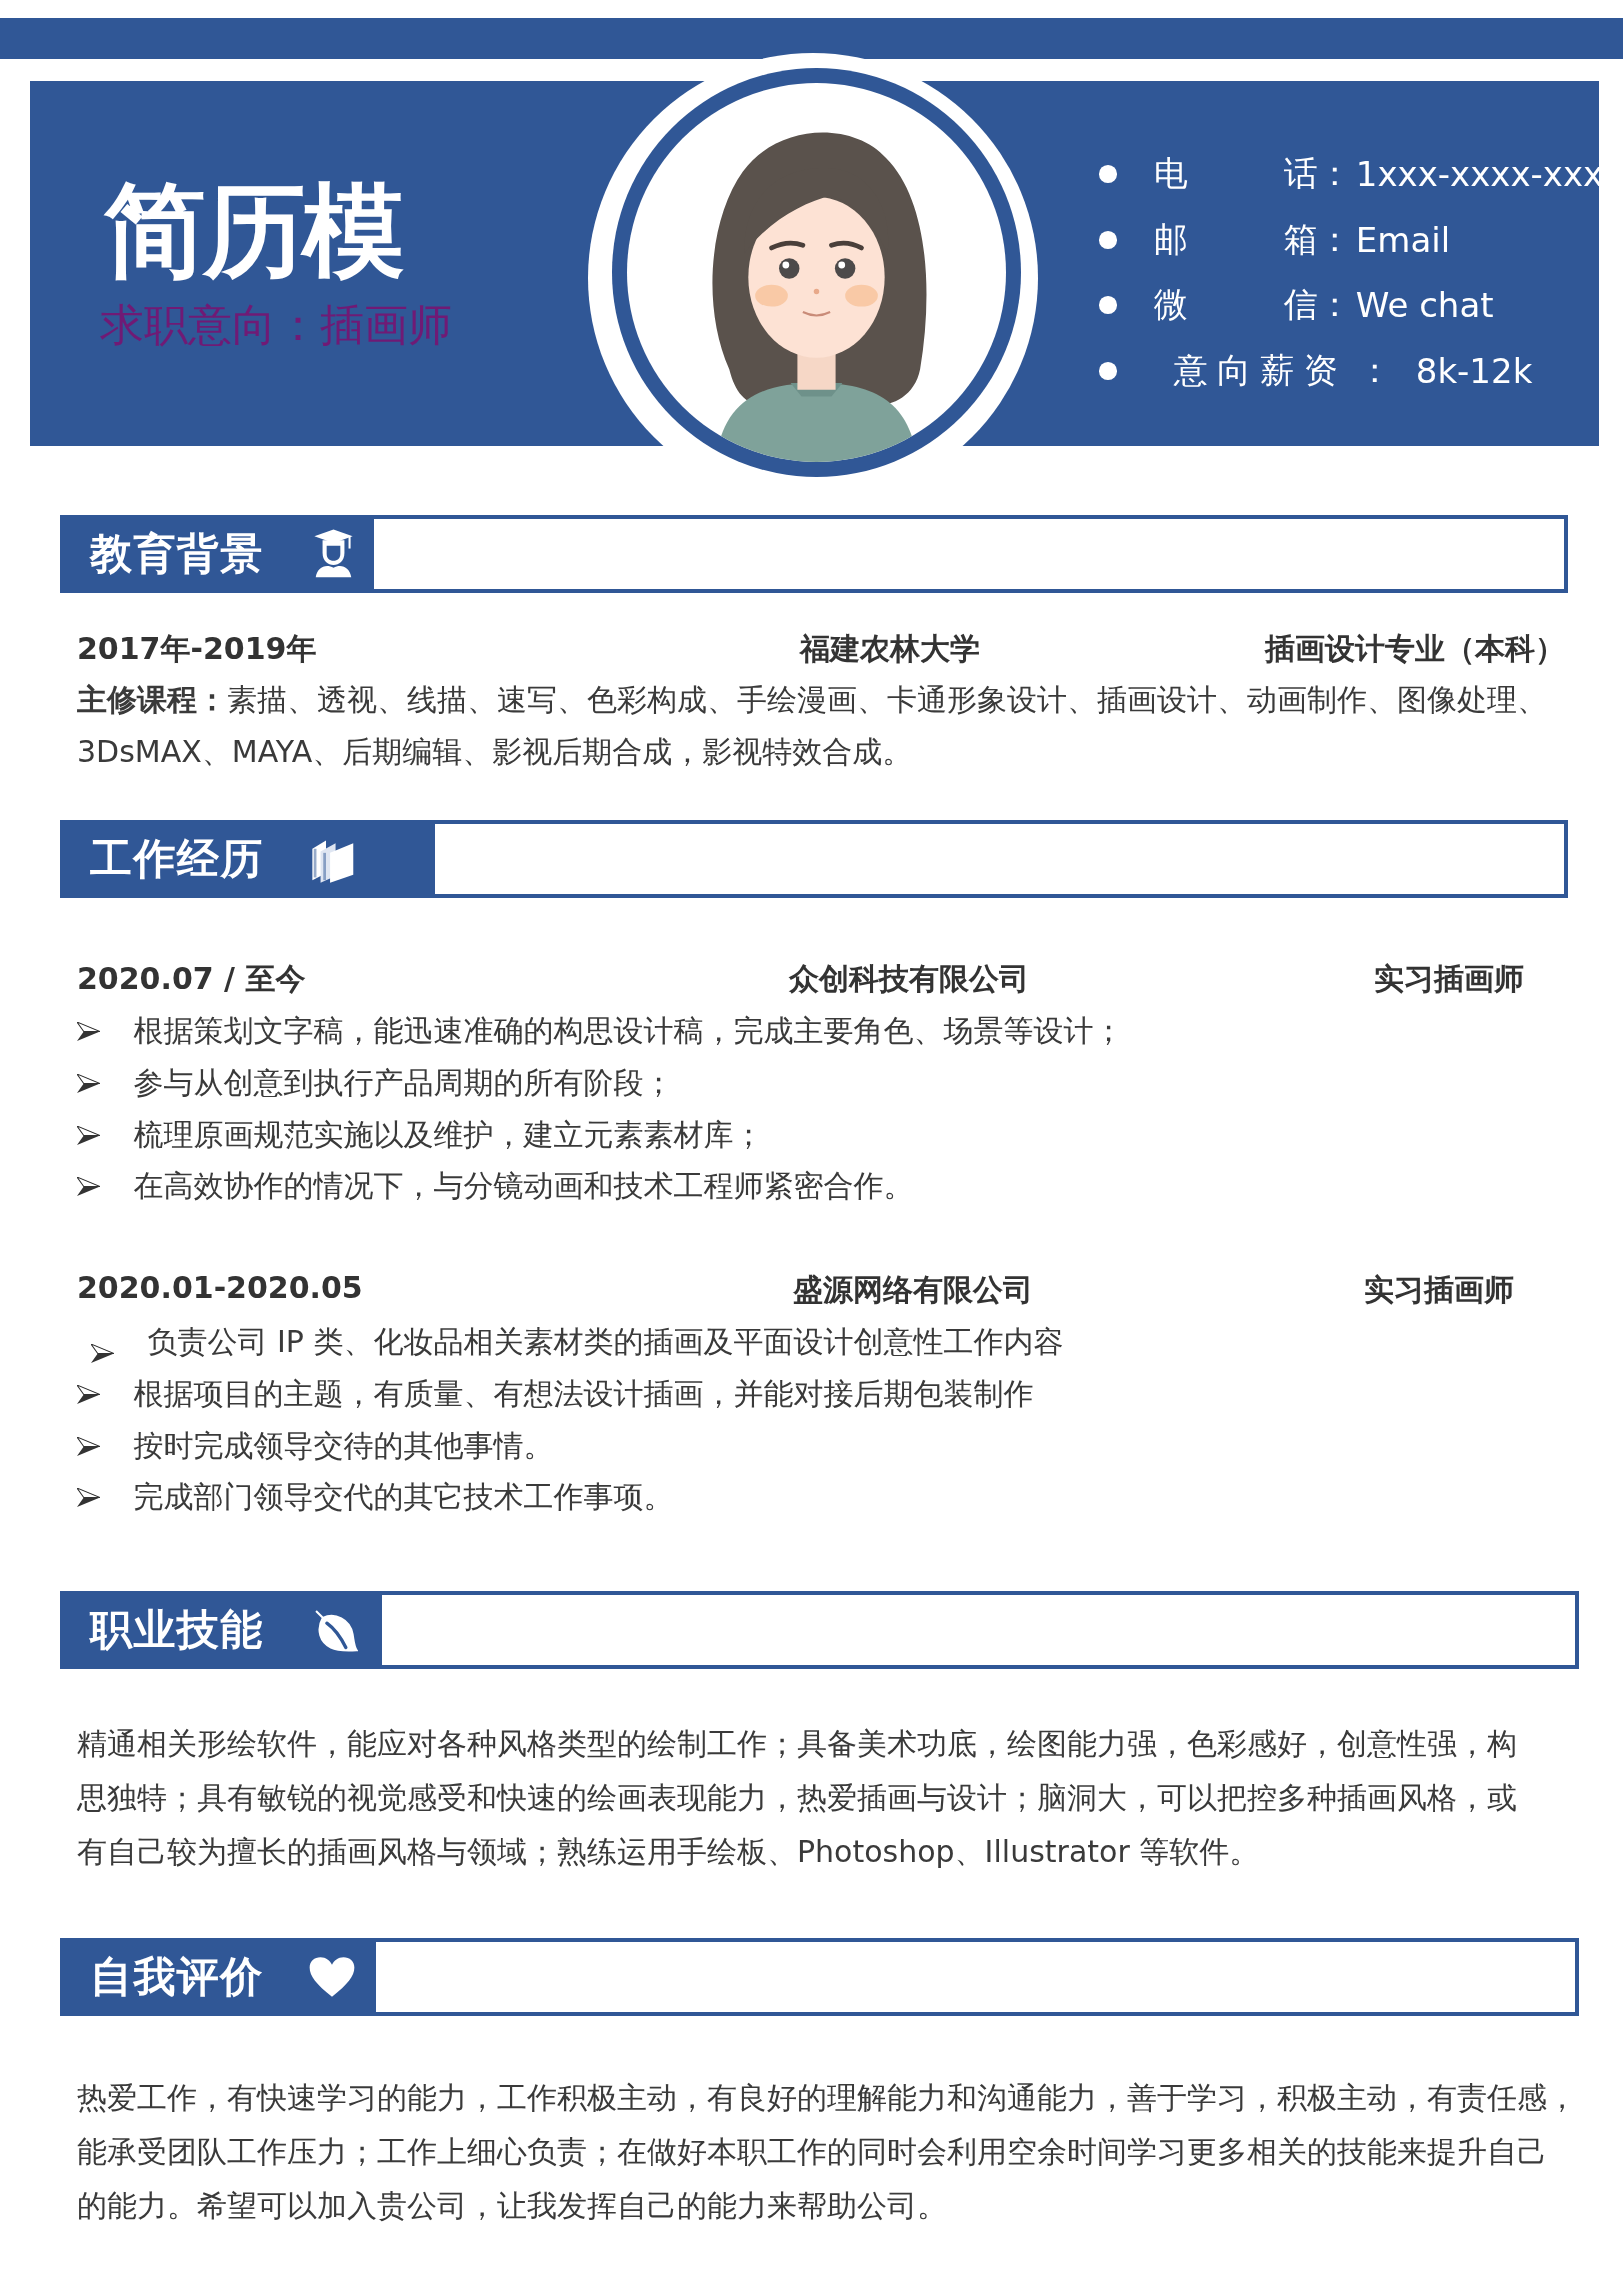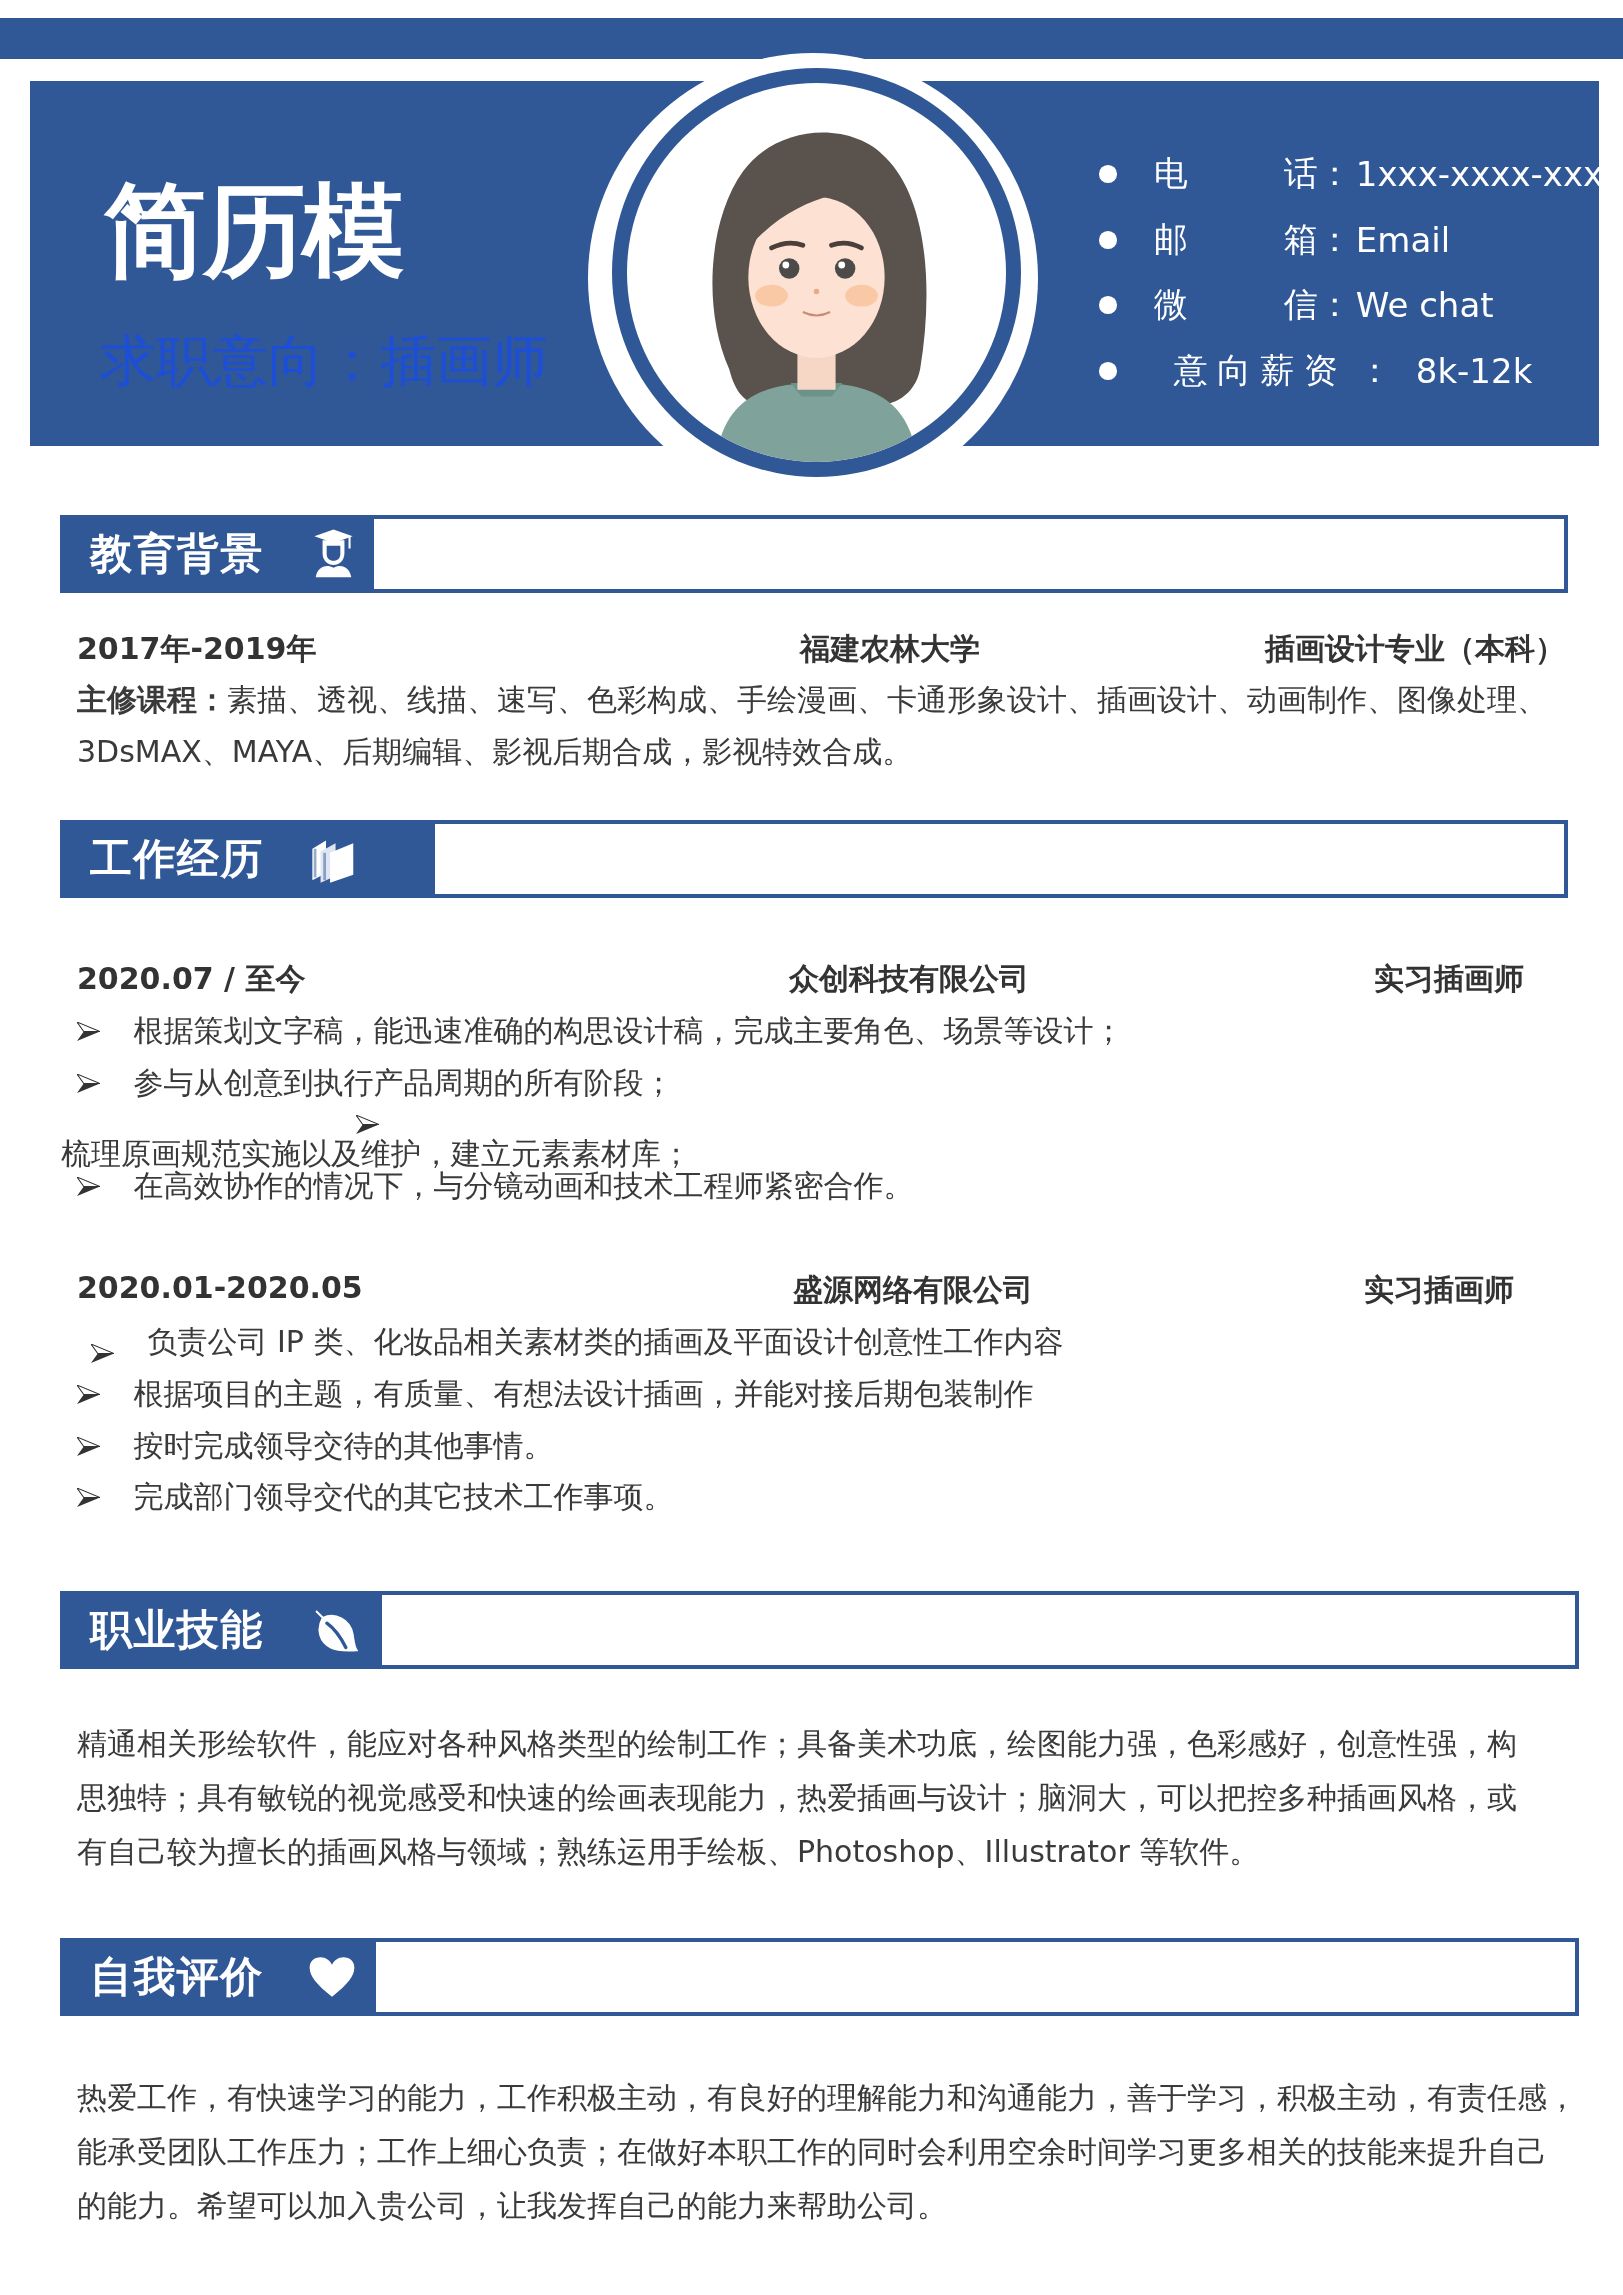--- a/index.html
+++ b/index.html
@@ -2,21 +2,21 @@
 <html style="font-size:11px"><head>
 <meta charset="utf-8">
 <style>
   html, body { margin:0; padding:0; background:#ffffff; }
   body { width:1623px; height:2295px; position:relative; overflow:hidden;
          font-family:"DejaVu Sans","Liberation Sans",sans-serif; color:#3a3a3a; }
   .abs { position:absolute; }
   .topbar { left:0; top:17.7px; width:1623px; height:41px; background:#305796; }
   .header-band { left:30px; top:81px; width:1569px; height:365px; background:#305796; }
   .name { left:104px; top:164px; font-size:102px; font-weight:bold; color:#ffffff; letter-spacing:-2.7px; white-space:nowrap; }
-  .intent { left:100px; top:324px; font-size:56px; color:#1d4ed8; white-space:nowrap; }
+  .intent { left:100px; top:296px; font-size:44px; color:#701a75; white-space:nowrap; }
   .photo-ring-outer { left:588px; top:53px; width:450px; height:450px; border-radius:50%; background:#ffffff; }
   .photo-ring { left:612px; top:68px; width:409px; height:409px; border-radius:50%; background:#305796; }
   .photo-inner { left:627px; top:83px; width:379px; height:379px; border-radius:50%; background:#ffffff; overflow:hidden; }
   .contact { left:1099px; font-size:34px; color:#ffffff; white-space:nowrap; display:flex; align-items:center; }
   .contact .dot { width:17.7px; height:17.7px; border-radius:50%; background:#fff; margin-right:37px; }
   .contact .lbl { display:inline-block; width:164px; text-align-last:justify; }
   .contact .colon { margin-right:4.1px; }
   .sec-box { left:60px; height:70px; border:4.1px solid #305796; background:#fff; box-sizing:content-box; }
   .sec-label { left:60px; height:78px; background:#305796; color:#ffffff; font-weight:bold; font-size:42px; display:flex; align-items:center; }
   .sec-label .t { margin-left:30px; letter-spacing:1.4px; }
@@ -136,21 +136,21 @@
     </svg>
     <span>根据策划文字稿，能迅速准确的构思设计稿，完成主要角色、场景等设计；</span>
   </div>
 <div class="abs bul" style="left:61px; top:1063px;">
     <svg class="arrow" viewBox="0 0 34 28">
       <polygon points="0,0 34,14 0,28 10,14" fill="#333"></polygon>
       <polygon points="0,0 34,14 10,14" fill="#fff" stroke="#333" stroke-width="1.5"></polygon>
     </svg>
     <span>参与从创意到执行产品周期的所有阶段；</span>
   </div>
-<div class="abs bul" style="left:61px; top:1115px;flex-direction:column;">
+<div class="abs bul" style="left:61px; top:1115px;">
     <svg class="arrow" viewBox="0 0 34 28">
       <polygon points="0,0 34,14 0,28 10,14" fill="#333"></polygon>
       <polygon points="0,0 34,14 10,14" fill="#fff" stroke="#333" stroke-width="1.5"></polygon>
     </svg>
     <span>梳理原画规范实施以及维护，建立元素素材库；</span>
   </div>
 <div class="abs bul" style="left:61px; top:1166px;">
     <svg class="arrow" viewBox="0 0 34 28">
       <polygon points="0,0 34,14 0,28 10,14" fill="#333"></polygon>
       <polygon points="0,0 34,14 10,14" fill="#fff" stroke="#333" stroke-width="1.5"></polygon>

